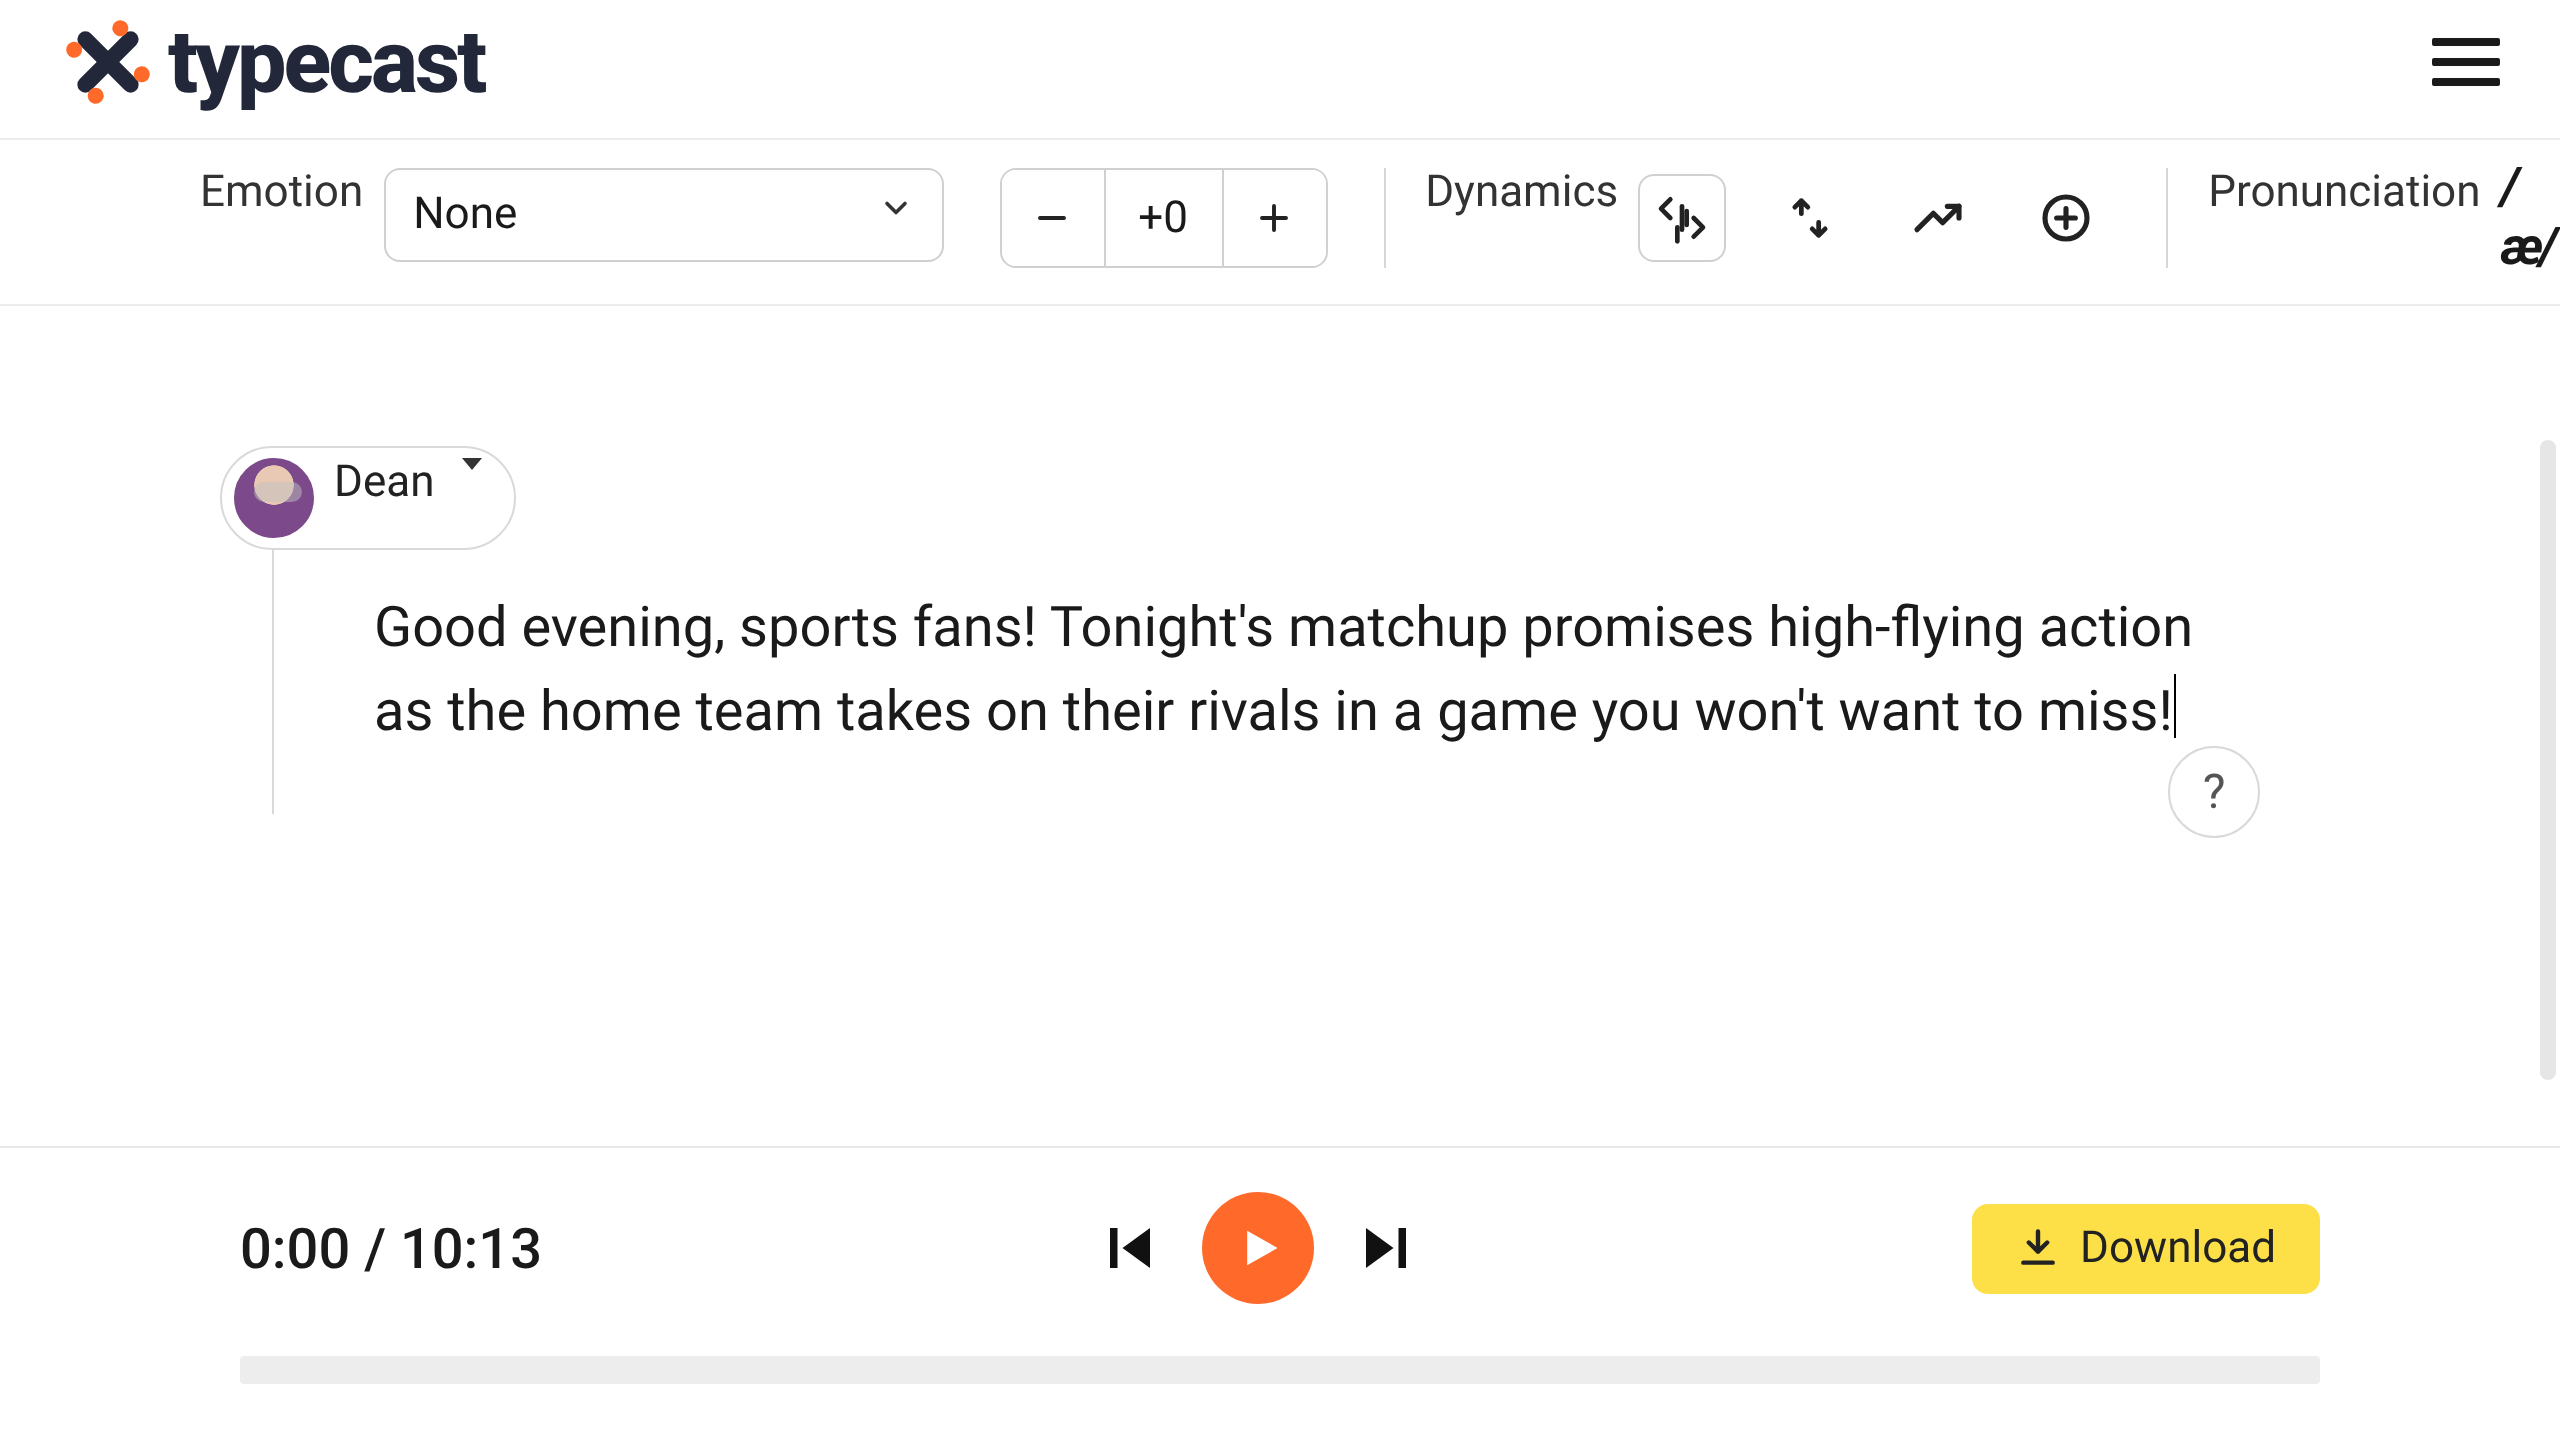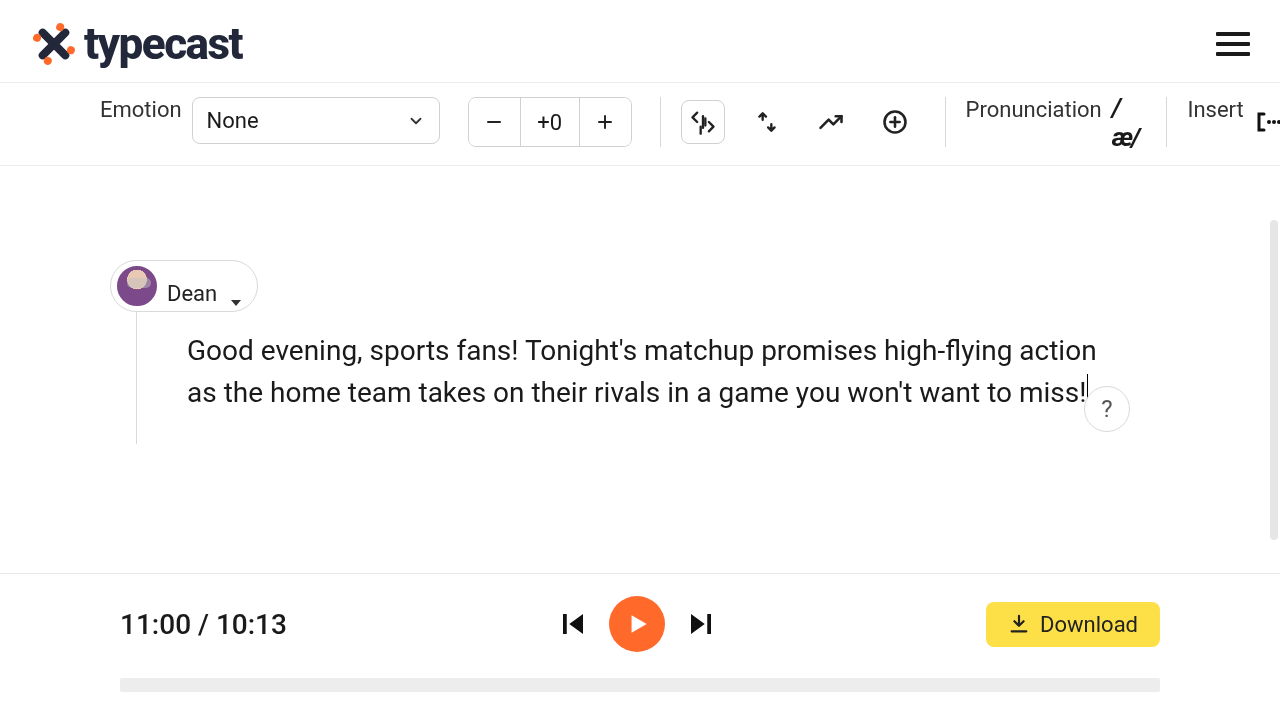--- a/index.html
+++ b/index.html
@@ -10,21 +10,21 @@
     width: 1280px;
     height: 720px;
     overflow: hidden;
     position: relative;
   }
   
   .header {
     display: flex;
     align-items: center;
     justify-content: space-between;
-    padding: 18px 30px 12px 30px;
+    padding: 5px 30px 12px 30px;
   }
   .logo {
     display: flex;
     align-items: center;
     gap: 6px;
   }
   .logo-text {
     font-size: 44px;
     font-weight: 800;
     color: #22283a;
@@ -63,26 +63,26 @@
     padding-left: 20px;
     margin-left: 0;
   }
   .toolbar-label {
     font-size: 22px;
     color: #333;
     font-weight: 400;
   }
   .emotion-select {
     display: flex;
-    align-items: center;
+    align-items: flex-start;
     justify-content: space-between;
     border: 1px solid #d0d0d0;
     border-radius: 8px;
     padding: 10px 14px;
-    width: 248px;
+    width: 280px;
     font-size: 22px;
     cursor: pointer;
     background: #fff;
     gap: 16px;
   }
   .speed-control {
     display: flex;
     border: 1px solid #d0d0d0;
     border-radius: 8px;
     overflow: hidden;
@@ -136,30 +136,29 @@
     font-style: italic;
     letter-spacing: -2px;
   }
   
   .editor {
     padding: 70px 100px 20px 110px;
     position: relative;
   }
   .voice-chip {
     display: inline-flex;
-    align-items: flex-end;
+    align-items: flex-start;
     gap: 10px;
     border: 1px solid #d9d9d9;
     border-radius: 999px;
     padding: 5px 16px 5px 6px;
     background: #fff;
     cursor: pointer;
     position: relative;
     z-index: 2;
-    margin-top: 24px;
   }
   .avatar {
     width: 40px;
     height: 40px;
     border-radius: 50%;
     background: radial-gradient(circle at 50% 32%, #e9c9b3 0 32%, #7c4a8a 33% 100%);
     border: 2px solid #7c4a8a;
     position: relative;
     overflow: hidden;
   }
@@ -319,20 +318,21 @@
       <button class="speed-btn plus">
         <svg width="18" height="18" viewBox="0 0 24 24">
             <line x1="12" y1="4" x2="12" y2="20" stroke="#222" stroke-width="2.6" stroke-linecap="round"></line>
             <line x1="4" y1="12" x2="20" y2="12" stroke="#222" stroke-width="2.6" stroke-linecap="round"></line>
           </svg>
       </button>
     </div>
   </div>
 
   <div class="toolbar-group divider">
+    <div class="toolbar-label">Dynamics</div>
     <div class="dyn-row">
       <div class="dyn-btn dyn-box">
         <svg width="28" height="28" viewBox="0 0 24 24">
           <path d="M7 4 L3 8 L7 12" stroke="#222" stroke-width="2" fill="none" stroke-linecap="round" stroke-linejoin="round"></path>
           <path d="M17 20 L21 16 L17 12" stroke="#222" stroke-width="2" fill="none" stroke-linecap="round" stroke-linejoin="round"></path>
           <line x1="10" y1="16" x2="10" y2="22" stroke="#222" stroke-width="2" stroke-linecap="round"></line>
           <line x1="12" y1="14" x2="12" y2="24" stroke="#222" stroke-width="2" stroke-linecap="round" transform="translate(0 -7)"></line>
           <line x1="14" y1="16" x2="14" y2="22" stroke="#222" stroke-width="2" stroke-linecap="round" transform="translate(0 -7)"></line>
         </svg>
       </div>
@@ -396,21 +396,21 @@
   <div class="help-btn">
     <span>?</span>
   </div>
 </div>
 
 <div class="scrollbar-right"></div>
 
 <div class="player">
   <div class="player-top">
     <div class="time">
-      <span>11:00</span> / <span>10:13</span>
+      <span>0:00</span> / <span>10:13</span>
     </div>
     <div class="controls">
       <div class="skip-btn">
         <svg width="30" height="30" viewBox="0 0 24 24">
           <rect x="4" y="4" width="3" height="16" fill="#111"></rect>
           <path d="M20 4 L9 12 L20 20 Z" fill="#111"></path>
         </svg>
       </div>
       <div class="play-btn">
         <svg width="26" height="26" viewBox="0 0 24 24">

